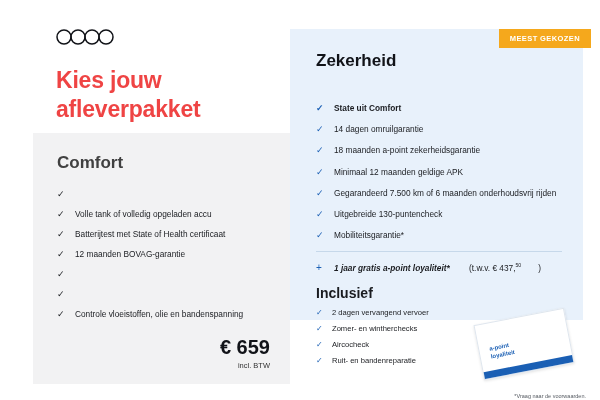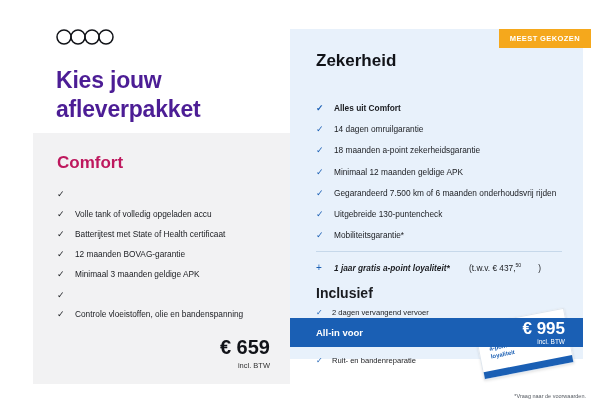--- a/index.html
+++ b/index.html
@@ -29,37 +29,37 @@
     top: 28px; left: 56px;
   }
   .rings { display: block; }
 
   .headline {
     position: absolute;
     top: 66px; left: 56px;
     font-size: 23px;
     line-height: 1.25;
     font-weight: bold;
-    color: #4c1d95;
+    color: #ef4444;
     letter-spacing: -0.2px;
   }
 
   .comfort-card {
     position: absolute;
     left: 33px;
     top: 133px;
     width: 257px;
     height: 251px;
     background: #f2f2f3;
     padding: 20px 20px 14px 24px;
   }
   .card-title {
     font-size: 17px;
     font-weight: bold;
-    color: #be185d;
+    color: #404040;
     margin-bottom: 16px;
   }
   .feature-list { list-style: none; }
   .feature-list li {
     display: flex;
     align-items: flex-start;
     font-size: 8.3px;
     line-height: 1.35;
     color: #1a1c20;
     margin-bottom: 9px;
@@ -94,21 +94,21 @@
   .right-col {
     position: relative;
     width: 310px;
     height: 400px;
     flex: 0 0 310px;
   }
   .zeker-card {
     position: absolute;
     left: 0; top: 29px;
     width: 293px;
-    height: 330px;
+    height: 291px;
     background: #e8f1fb;
     padding: 22px 20px 0 26px;
   }
   .badge {
     position: absolute;
     right: -8px;
     top: 0px;
     background: #f5a81c;
     color: #ffffff;
     font-size: 7.5px;
@@ -277,21 +277,20 @@
         <li>
             <span class="check">✓</span>
             <span>Batterijtest met State of Health certificaat</span>
           </li>
         <li>
             <span class="check">✓</span>
             <span>12 maanden BOVAG-garantie</span>
           </li>
         <li>
             <span class="check">✓</span>
-            <span>Minimaal 3 maanden geldige APK</span>
           </li>
         <li>
             <span class="check">✓</span>
           </li>
         <li>
             <span class="check">✓</span>
             <span>Controle vloeistoffen, olie en bandenspanning</span>
           </li>
       </ul>
       <div class="price-row">
@@ -304,21 +303,21 @@
   <div class="right-col">
     <div class="zeker-card">
 
       <div class="badge">MEEST GEKOZEN</div>
 
       <div class="zeker-title">Zekerheid</div>
 
       <ul class="zeker-list">
         <li class="strong">
             <span class="check">✓</span>
-            <span>Alles uit Comfort</span>
+            <span>State uit Comfort</span>
           </li>
         <li>
             <span class="check">✓</span>
             <span>14 dagen omruilgarantie</span>
           </li>
         <li>
             <span class="check">✓</span>
             <span>18 maanden a-point zekerheidsgarantie</span>
           </li>
         <li>
@@ -372,24 +371,17 @@
 
         <div class="loyalty-card">
           <div class="lc-text">
             <div>a-point</div>
             <div>loyaliteit</div>
           </div>
           <div class="lc-bar"></div>
         </div>
       </div>
 
-      <div class="allin-bar">
-        <span class="allin-label">All-in voor</span>
-        <span class="allin-price-wrap">
-          <span class="allin-price">€ 995</span>
-          <div class="allin-sub">incl. BTW</div>
-        </span>
-      </div>
     </div>
 
     <div class="footnote">*Vraag naar de voorwaarden.</div>
   </div>
 </div>
 
 </body></html>

